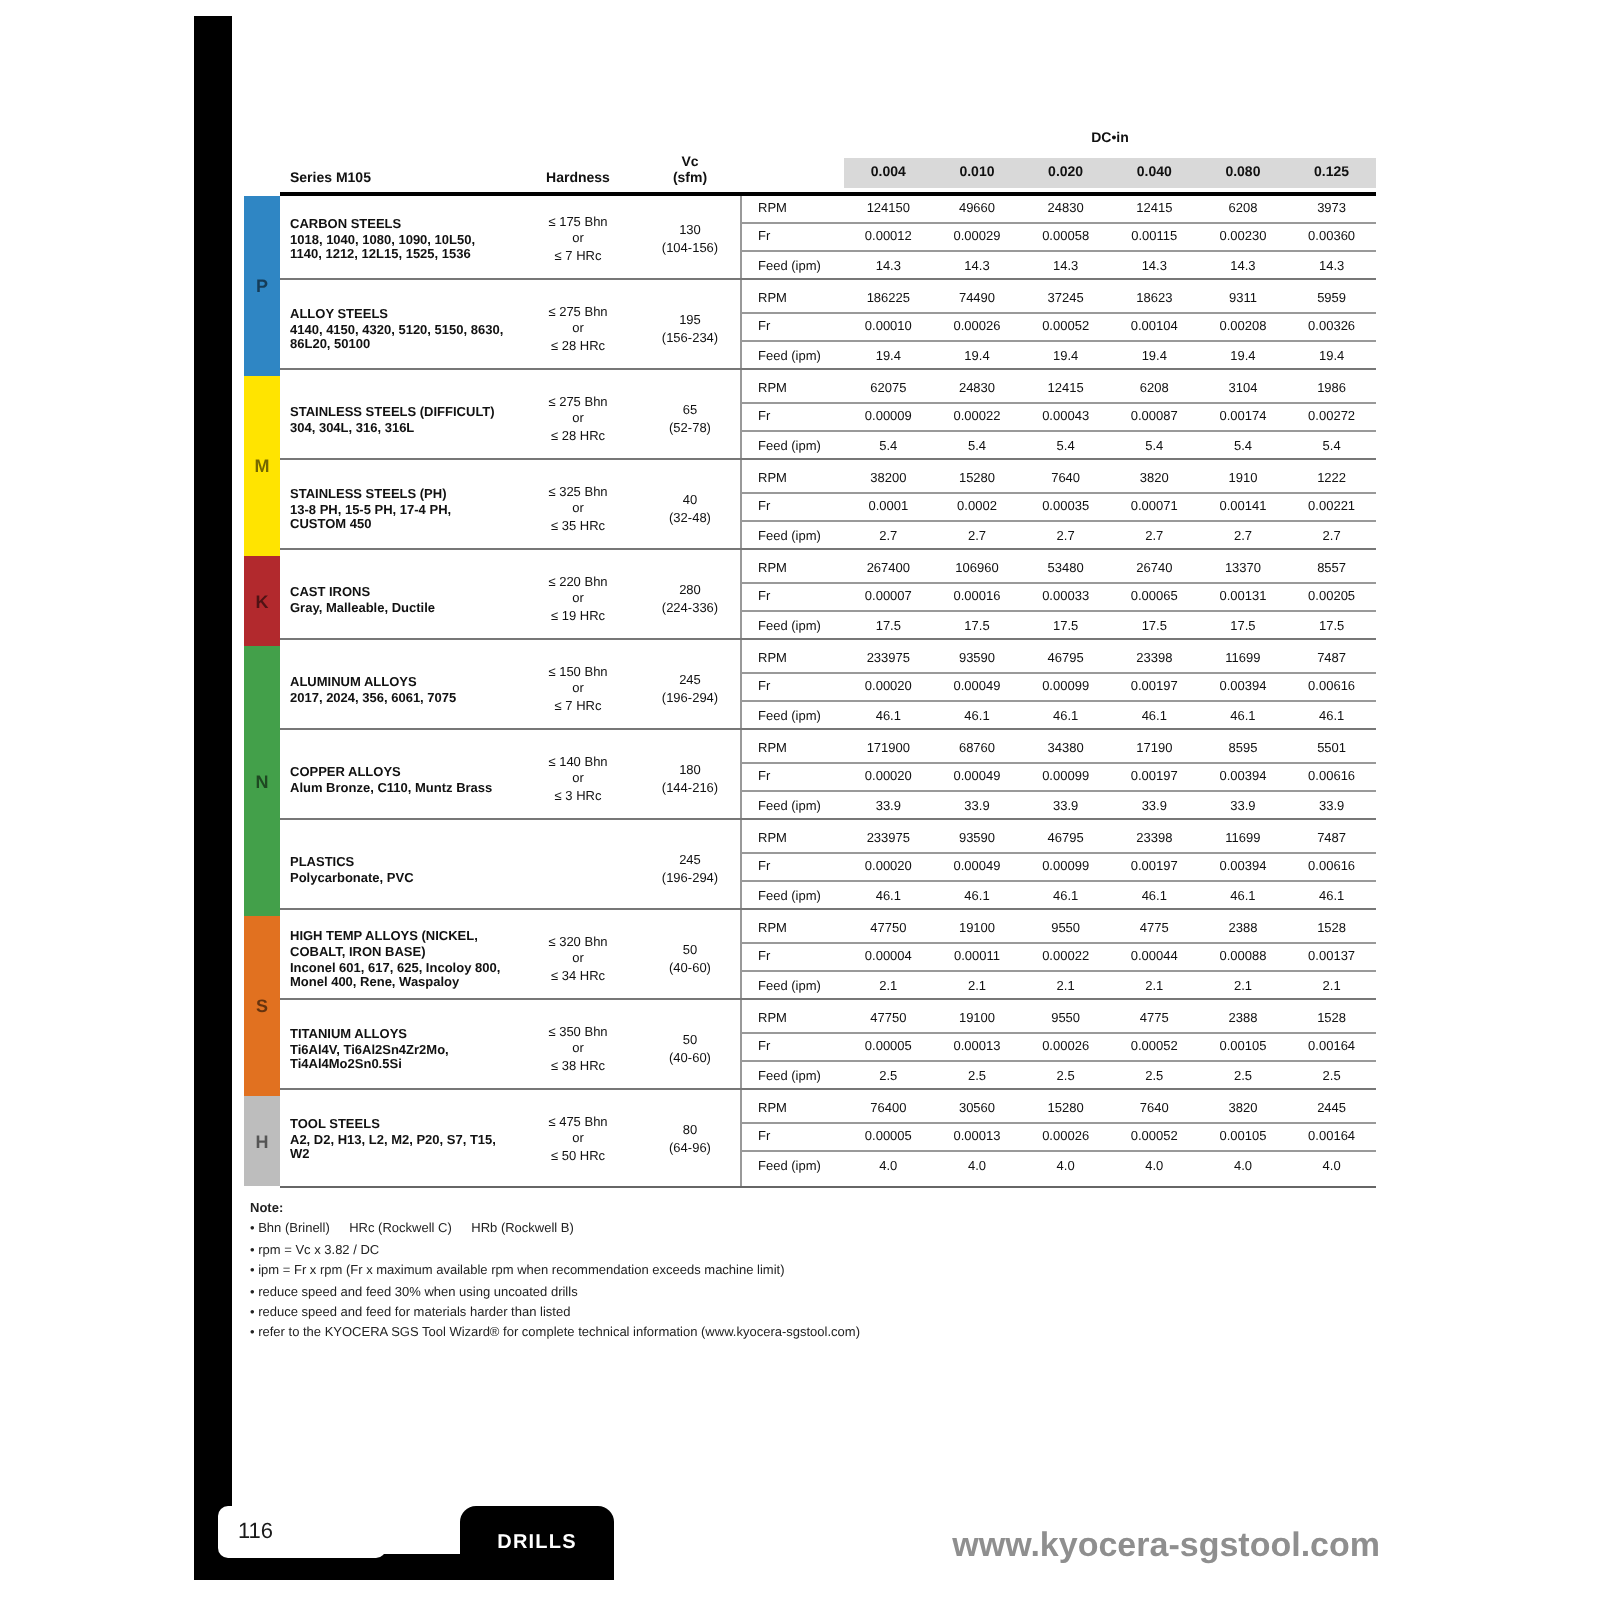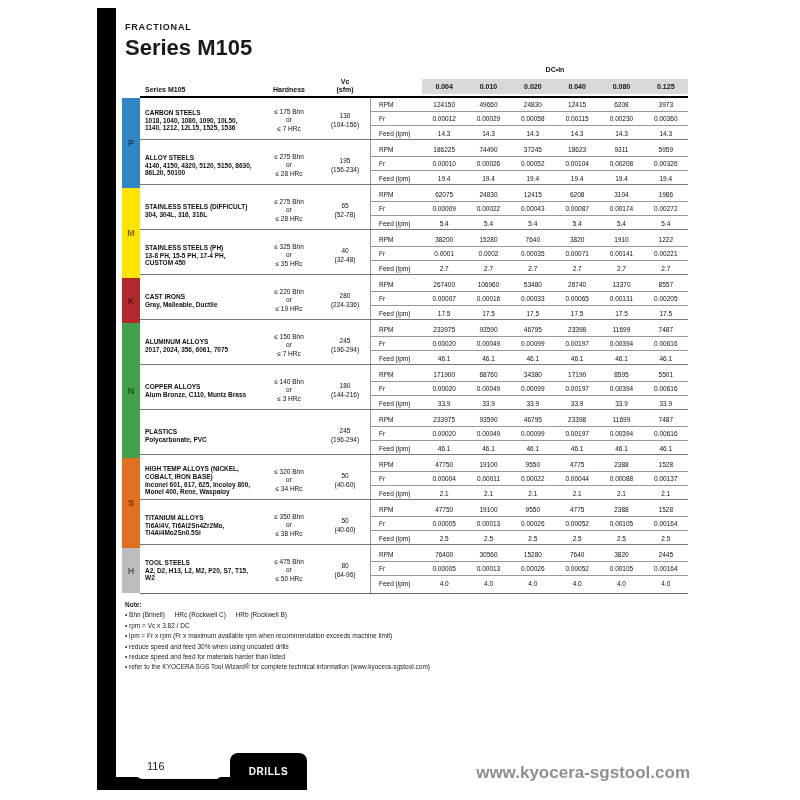--- a/index.html
+++ b/index.html
@@ -58,40 +58,36 @@
   
   .notes { position:absolute; left:125px; top:600px; width:560px; font-size:6.5px; line-height:1.6; color:#222; }
   .notes-title { font-weight:bold; }
   .note-item { white-space:pre-wrap; }
   .note-item::before { content:'\2022  '; }
 
   
   .foot-strip { position:absolute; left:97px; top:777px; width:173px; height:13px; background:#000; }
   .pagebox {
     position:absolute; left:109px; top:753px; width:84px; height:26px; background:#fff;
-    border-radius:5px; display:flex; align-items:center; padding-left:10px; z-index:2;margin-left:28px;
+    border-radius:5px; display:flex; align-items:center; padding-left:10px; z-index:2;
   }
   .pagebox span { font-size:11px; color:#1a1a1a; }
   .drills-tab {
     position:absolute; left:193px; top:753px; width:77px; height:37px; background:#000;
     border-radius:8px 8px 0 0; display:flex; align-items:center; justify-content:center;margin-left:37px;
   }
   .drills-tab span { color:#fff; font-weight:bold; font-size:10px; letter-spacing:0.6px; }
   .website { position:absolute; right:110px; top:763px; font-size:17px; font-weight:bold; color:#8f8f8f; }
 </style>
 </head>
 <body>
 
 <div class="page">
   <div class="sidebar"></div>
 
-  <div class="hdr">
-    <div class="kicker">FRACTIONAL</div>
-    <div class="title">Series M105</div>
-  </div>
 
   <div class="tbl">
     <div class="thead">
       <div class="grid10 thead-top">
         <div class="dc-title">DC•in</div>
       </div>
       <div class="grid10 thead-bot">
         <div class="th-series">Series M105</div>
         <div class="th-hardness">Hardness</div>
         <div class="th-vc">

